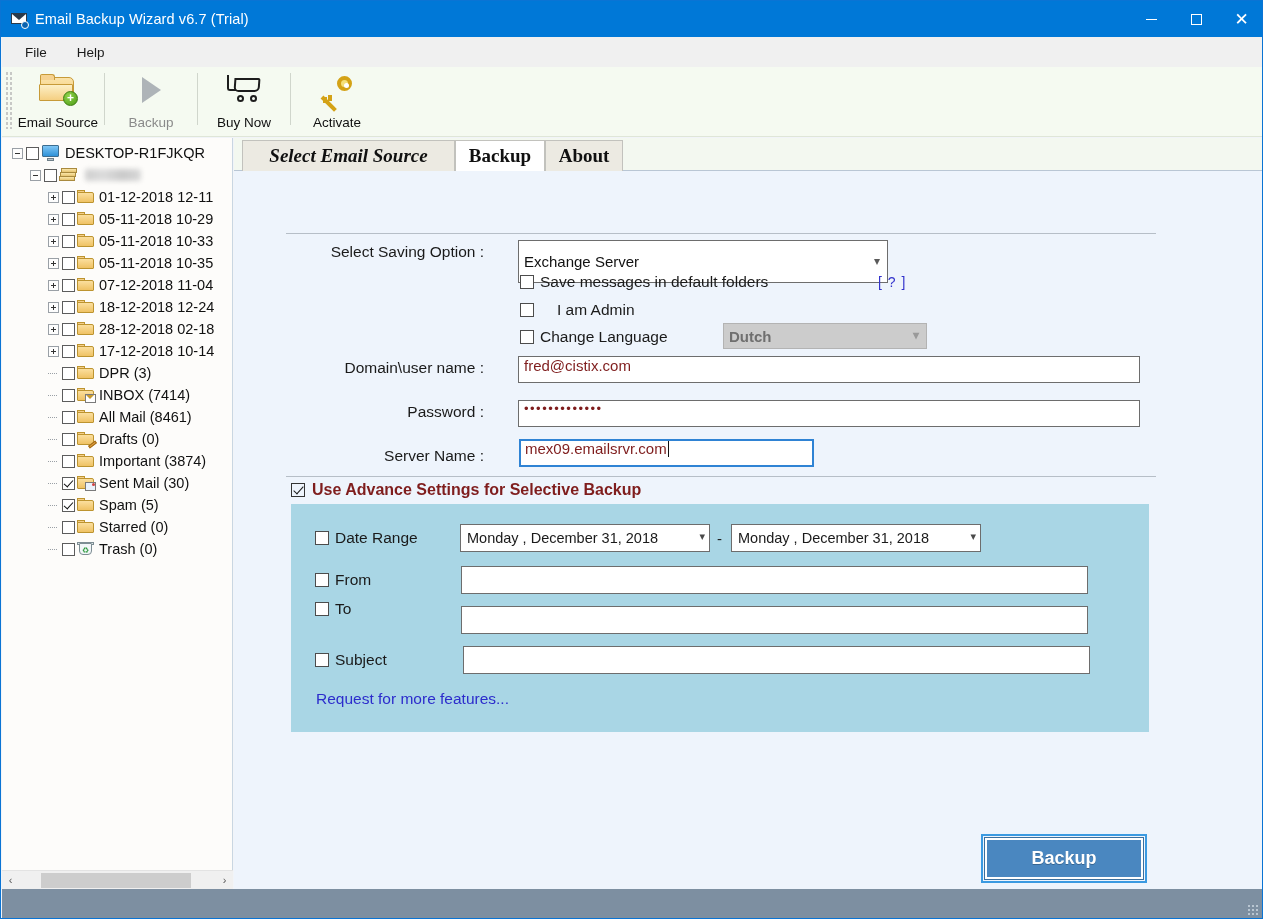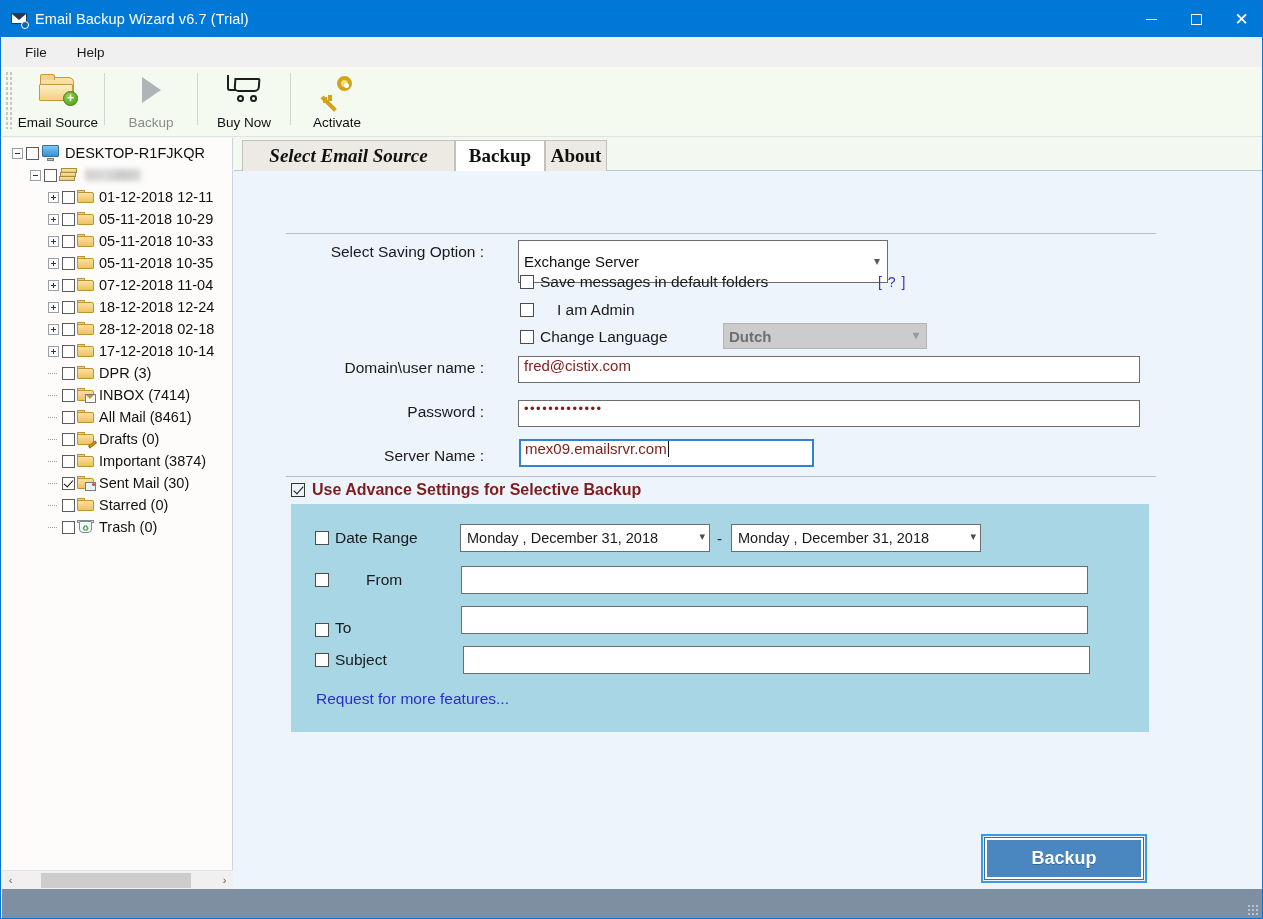--- a/index.html
+++ b/index.html
@@ -671,20 +671,31 @@
               <span class="ftab"></span>
               <span class="fbody"></span>
               <span class="ov sent"></span>
             </span>
             <span>Sent Mail (30)</span>
           </div>
           <div class="tnode" style="padding-left: 40px;">
             <span class="expander leaf">
               <span class="dot"></span>
             </span>
+            <span class="cbox checked"></span>
+            <span class="ficon">
+              <span class="ftab"></span>
+              <span class="fbody"></span>
+            </span>
+            <span>Spam (5)</span>
+          </div>
+          <div class="tnode" style="padding-left: 40px;">
+            <span class="expander leaf">
+              <span class="dot"></span>
+            </span>
             <span class="cbox"></span>
             <span class="ficon">
               <span class="ftab"></span>
               <span class="fbody"></span>
             </span>
             <span>Starred (0)</span>
           </div>
           <div class="tnode" style="padding-left: 40px;">
             <span class="expander leaf">
               <span class="dot"></span>
@@ -707,21 +718,21 @@
         <div class="thumb"></div>
       </div>
     <div class="arrow">›</div>
   </div>
 
   <div class="content">
 
     <div class="tabstrip">
       <div class="tab" style="left:8px; width:213px;font-style:italic;">Select Email Source</div>
       <div class="tab active" style="left:221px; width:90px;">Backup</div>
-      <div class="tab" style="left:311px; width:62px;text-align:right;">About</div>
+      <div class="tab" style="left:311px; width:78px;text-align:right;">About</div>
     </div>
 
     <div class="panel-body">
 
       <div class="hr" style="left:52px; top:62px; width:870px;"></div>
 
       <div class="field-label" style="left:10px; top:72px; width:240px;">Select Saving Option :</div>
       <div class="sel" style="left:284px; top:69px; width:370px; height:43px;">
         <span>Exchange Server</span>
         <span class="chev">▾</span>
@@ -779,27 +790,27 @@
         <div class="datebox" style="left:169px; top:20px; width:250px; height:28px;">
           <span class="dtxt">Monday    ,  December  31,  2018</span>
           <span class="chev">▾</span>
         </div>
         <div class="dash" style="left:426px; top:26px;">-</div>
         <div class="datebox" style="left:440px; top:20px; width:250px; height:28px;">
           <span class="dtxt">Monday    ,  December  31,  2018</span>
           <span class="chev">▾</span>
         </div>
 
-        <div class="chk" style="left:24px; top:67px;gap:31px;">
+        <div class="chk" style="left:24px; top:67px;">
           <span class="box"></span>
           <span>From</span>
         </div>
         <div class="adv-field" style="left:170px; top:62px; width:627px; height:28px;"></div>
 
-        <div class="chk" style="left:24px; top:115px;align-items:flex-end;">
+        <div class="chk" style="left:24px; top:96px;">
           <span class="box"></span>
           <span>To</span>
         </div>
         <div class="adv-field" style="left:170px; top:102px; width:627px; height:28px;"></div>
 
         <div class="chk" style="left:24px; top:147px;">
           <span class="box"></span>
           <span>Subject</span>
         </div>
         <div class="adv-field" style="left:172px; top:142px; width:627px; height:28px;"></div>

